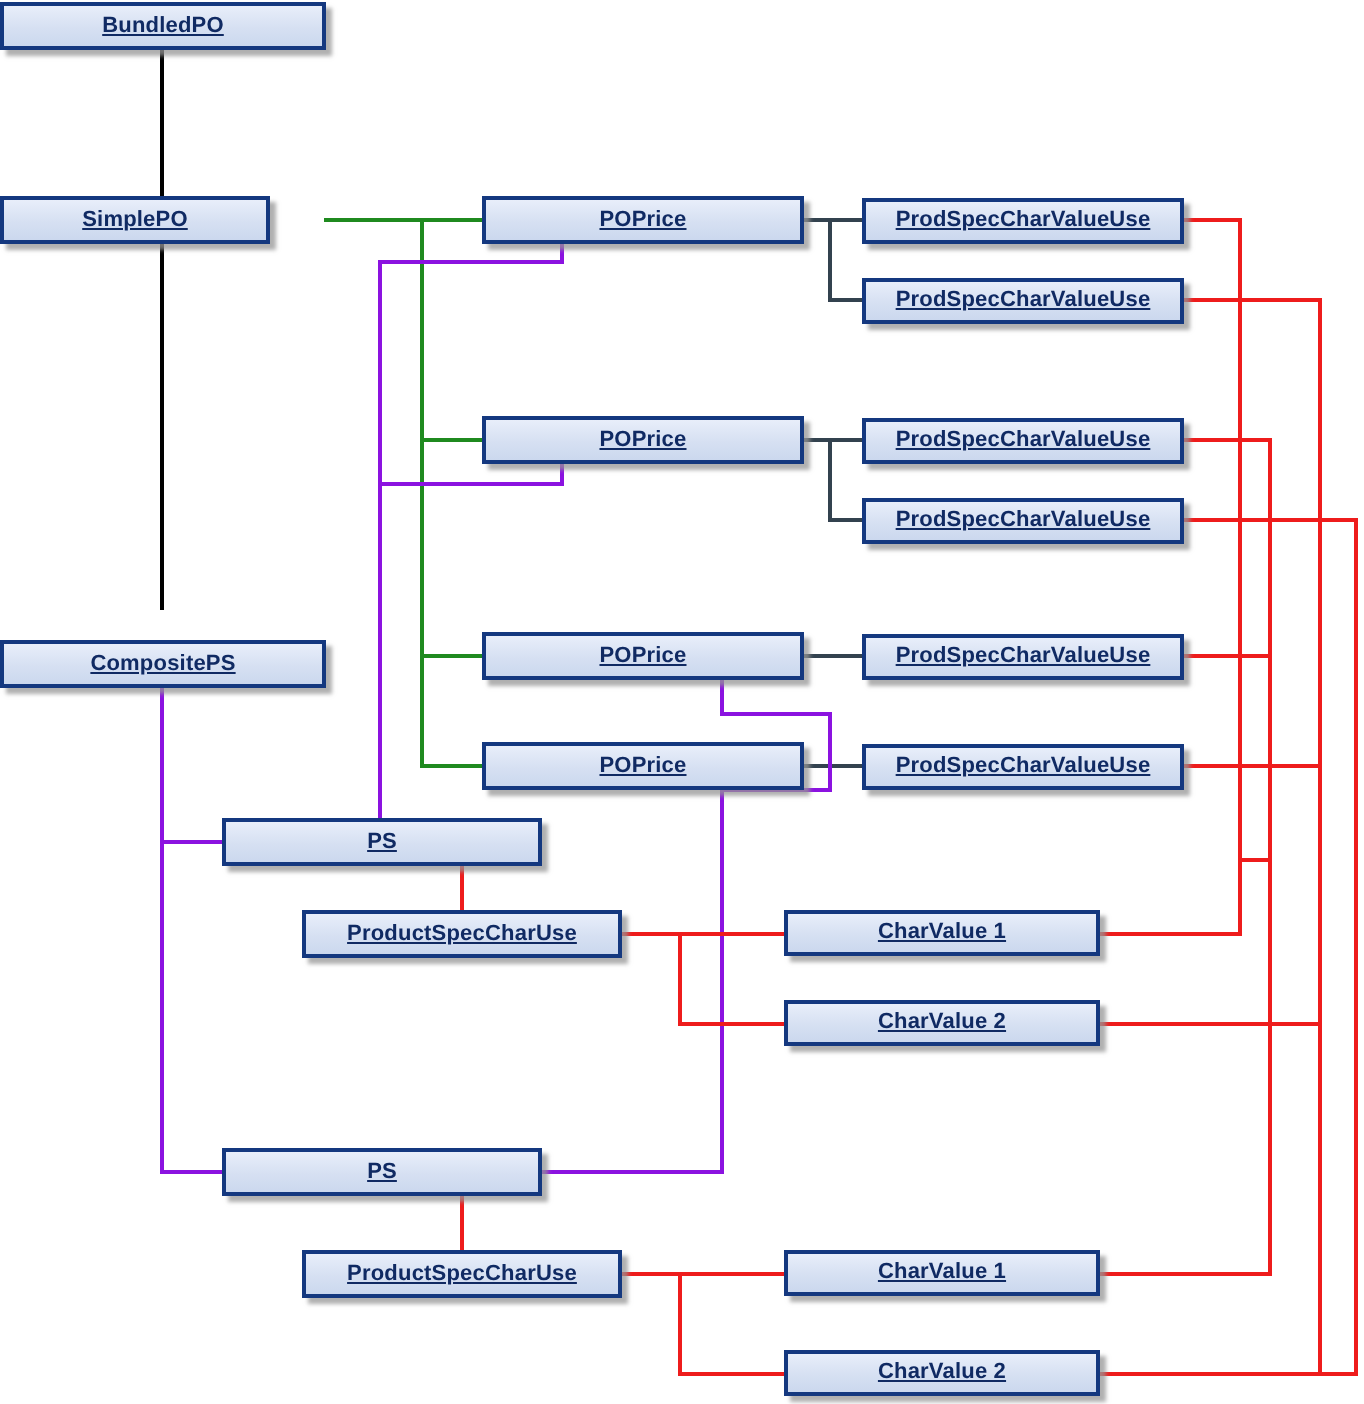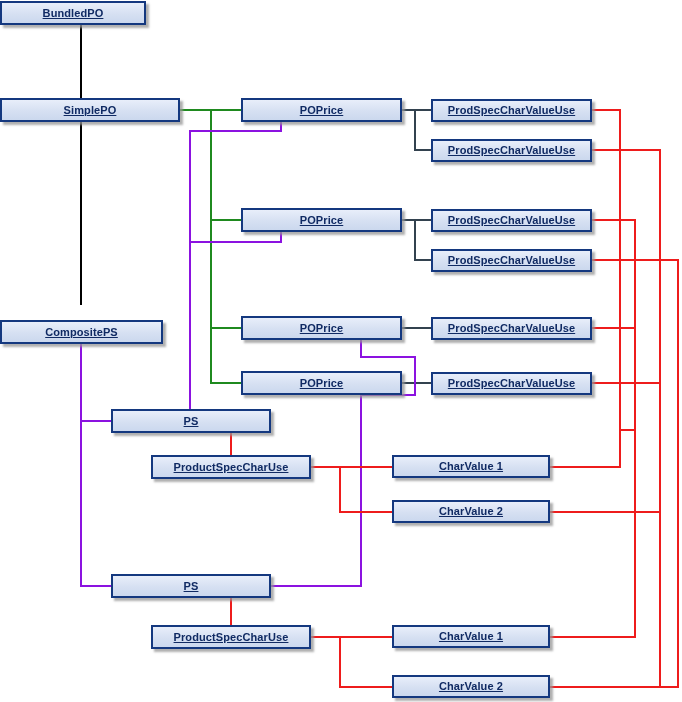--- a/index.html
+++ b/index.html
@@ -76,24 +76,24 @@
       <polyline points="231,598 231,625" fill="none" stroke="#ee1c1c" stroke-width="1.6" stroke-linecap="square" stroke-linejoin="miter" shape-rendering="crispEdges"></polyline>
       <polyline points="311,637 392,637" fill="none" stroke="#ee1c1c" stroke-width="1.6" stroke-linecap="square" stroke-linejoin="miter" shape-rendering="crispEdges"></polyline>
       <polyline points="340,637 340,687 392,687" fill="none" stroke="#ee1c1c" stroke-width="1.6" stroke-linecap="square" stroke-linejoin="miter" shape-rendering="crispEdges"></polyline>
       <polyline points="592,110 620,110 620,467 550,467" fill="none" stroke="#ee1c1c" stroke-width="1.6" stroke-linecap="square" stroke-linejoin="miter" shape-rendering="crispEdges"></polyline>
       <polyline points="592,150 660,150 660,512 550,512" fill="none" stroke="#ee1c1c" stroke-width="1.6" stroke-linecap="square" stroke-linejoin="miter" shape-rendering="crispEdges"></polyline>
       <polyline points="592,220 635,220 635,430 620,430" fill="none" stroke="#ee1c1c" stroke-width="1.6" stroke-linecap="square" stroke-linejoin="miter" shape-rendering="crispEdges"></polyline>
       <polyline points="592,260 678,260 678,687 550,687" fill="none" stroke="#ee1c1c" stroke-width="1.6" stroke-linecap="square" stroke-linejoin="miter" shape-rendering="crispEdges"></polyline>
       <polyline points="592,328 635,328 635,637 550,637" fill="none" stroke="#ee1c1c" stroke-width="1.6" stroke-linecap="square" stroke-linejoin="miter" shape-rendering="crispEdges"></polyline>
       <polyline points="592,383 660,383 660,687" fill="none" stroke="#ee1c1c" stroke-width="1.6" stroke-linecap="square" stroke-linejoin="miter" shape-rendering="crispEdges"></polyline>
     </svg>
-<div class="node" style="left: 0px; top: 1px; width: 146px; height: 24px;">
+<div class="node" style="left: 0px; top: 1px; width: 163px; height: 24px;">
       <span class="label">BundledPO</span>
     </div>
-    <div class="node" style="left: 0px; top: 98px; width: 180px; height: 24px;">
+    <div class="node" style="left: 0px; top: 98px; width: 135px; height: 24px;">
       <span class="label">SimplePO</span>
     </div>
     <div class="node" style="left: 0px; top: 320px; width: 163px; height: 24px;">
       <span class="label">CompositePS</span>
     </div>
     <div class="node" style="left: 241px; top: 98px; width: 161px; height: 24px;">
       <span class="label">POPrice</span>
     </div>
     <div class="node" style="left: 241px; top: 208px; width: 161px; height: 24px;">
       <span class="label">POPrice</span>

